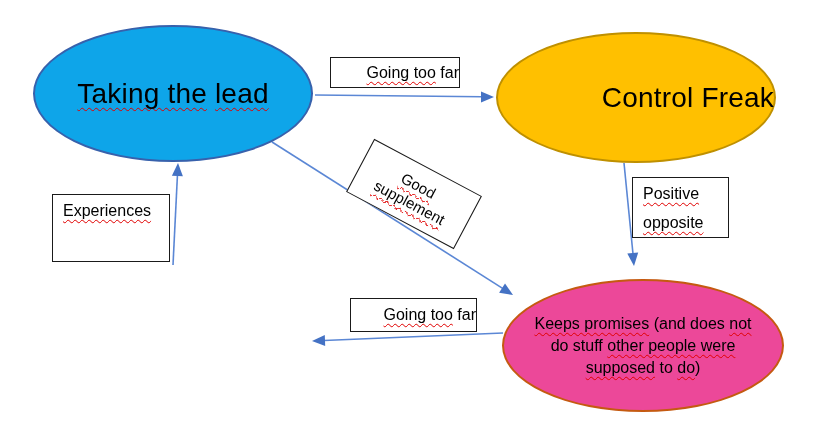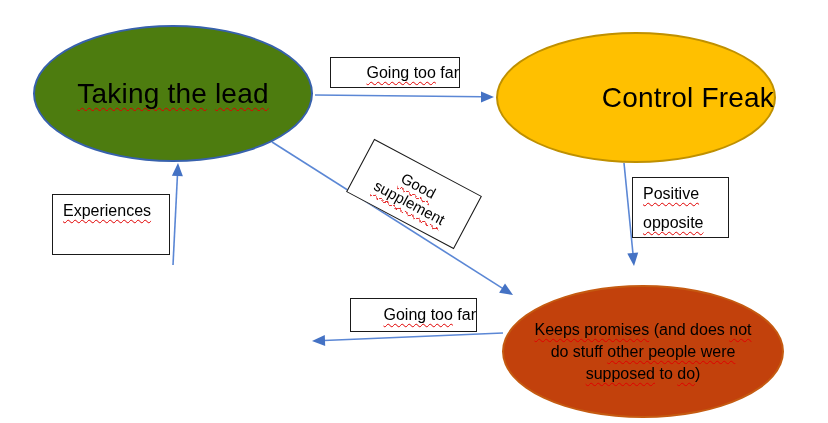--- a/index.html
+++ b/index.html
@@ -72,51 +72,51 @@
       <line x1="503" y1="333" x2="324" y2="340.5" stroke-width="1.6" stroke="#5b87d5"></line>
       <polygon points="312,341 324.8,335 325.2,346" fill="#4472c4"></polygon>
     </g>
 
     <g>
       <line x1="173" y1="265" x2="177.4" y2="176" stroke-width="1.6" stroke="#5b87d5"></line>
       <polygon points="178,163 182.9,176.3 171.9,175.7" fill="#4472c4"></polygon>
     </g>
   </svg>
 
-  <div class="node" style="left: 33px; top: 25px; width: 280px; height: 137px; background-color: #4d7c0f; border-color: rgb(55, 97, 172);">
+  <div class="node" style="left: 33px; top: 25px; width: 280px; height: 137px; background-color: #0ea5e9; border-color: rgb(55, 97, 172);">
     <div class="node-label fs-lg"><span class="sq">Taking the</span><span> </span><span class="sq">lead</span></div>
   </div>
 
   <div class="node" style="left: 496px; top: 32px; width: 280px; height: 131px; background-color: rgb(255, 192, 0); border-color: rgb(191, 144, 0); text-align: right;">
     <div class="node-label fs-lg">Control Freak</div>
   </div>
 
 
-  <div class="node" style="left: 502px; top: 285px; width: 282px; height: 133px; padding: 0px 14px; background-color: #c2410c; border-color: rgb(197, 90, 17);">
+  <div class="node" style="left: 502px; top: 279px; width: 282px; height: 133px; padding: 0px 14px; background-color: #ec4899; border-color: rgb(197, 90, 17);">
     <div class="node-label fs-sm">
       <div><span class="sq">Keeps promises</span><span> (and does </span><span class="sq">not</span></div>
       <div><span>do stuff </span><span class="sq">other people were</span></div>
       <div><span class="sq">supposed</span><span> to </span><span class="sq">do</span><span>)</span></div>
     </div>
   </div>
 
   <div class="edge-label center-1line" style="left:330px; top:57px; width:130px; height:31px;">
     <span><span class="sq">Going too</span><span> far</span></span>
   </div>
 
   <div class="edge-label rotated" style="left:353px; top:164px; width:122px; height:60px;">
     <span><span class="sq">Good</span><br><span class="sq">supplement</span></span>
   </div>
 
   <div class="edge-label two-line" style="left:632px; top:177px; width:97px; height:61px;">
     <div><span class="sq">Positive</span></div>
     <div><span class="sq">opposite</span></div>
   </div>
 
-  <div class="edge-label two-line" style="left:52px; top:194px; width:118px; height:61px; ">
+  <div class="edge-label two-line" style="left:52px; top:194px; width:118px; height:68px; ">
     <div><span class="sq">Experiences</span></div>
   </div>
 
   <div class="edge-label center-1line" style="left:350px; top:298px; width:127px; height:34px;">
     <span><span class="sq">Going too</span><span> far</span></span>
   </div>
 
 </div>
 
 </body></html>

